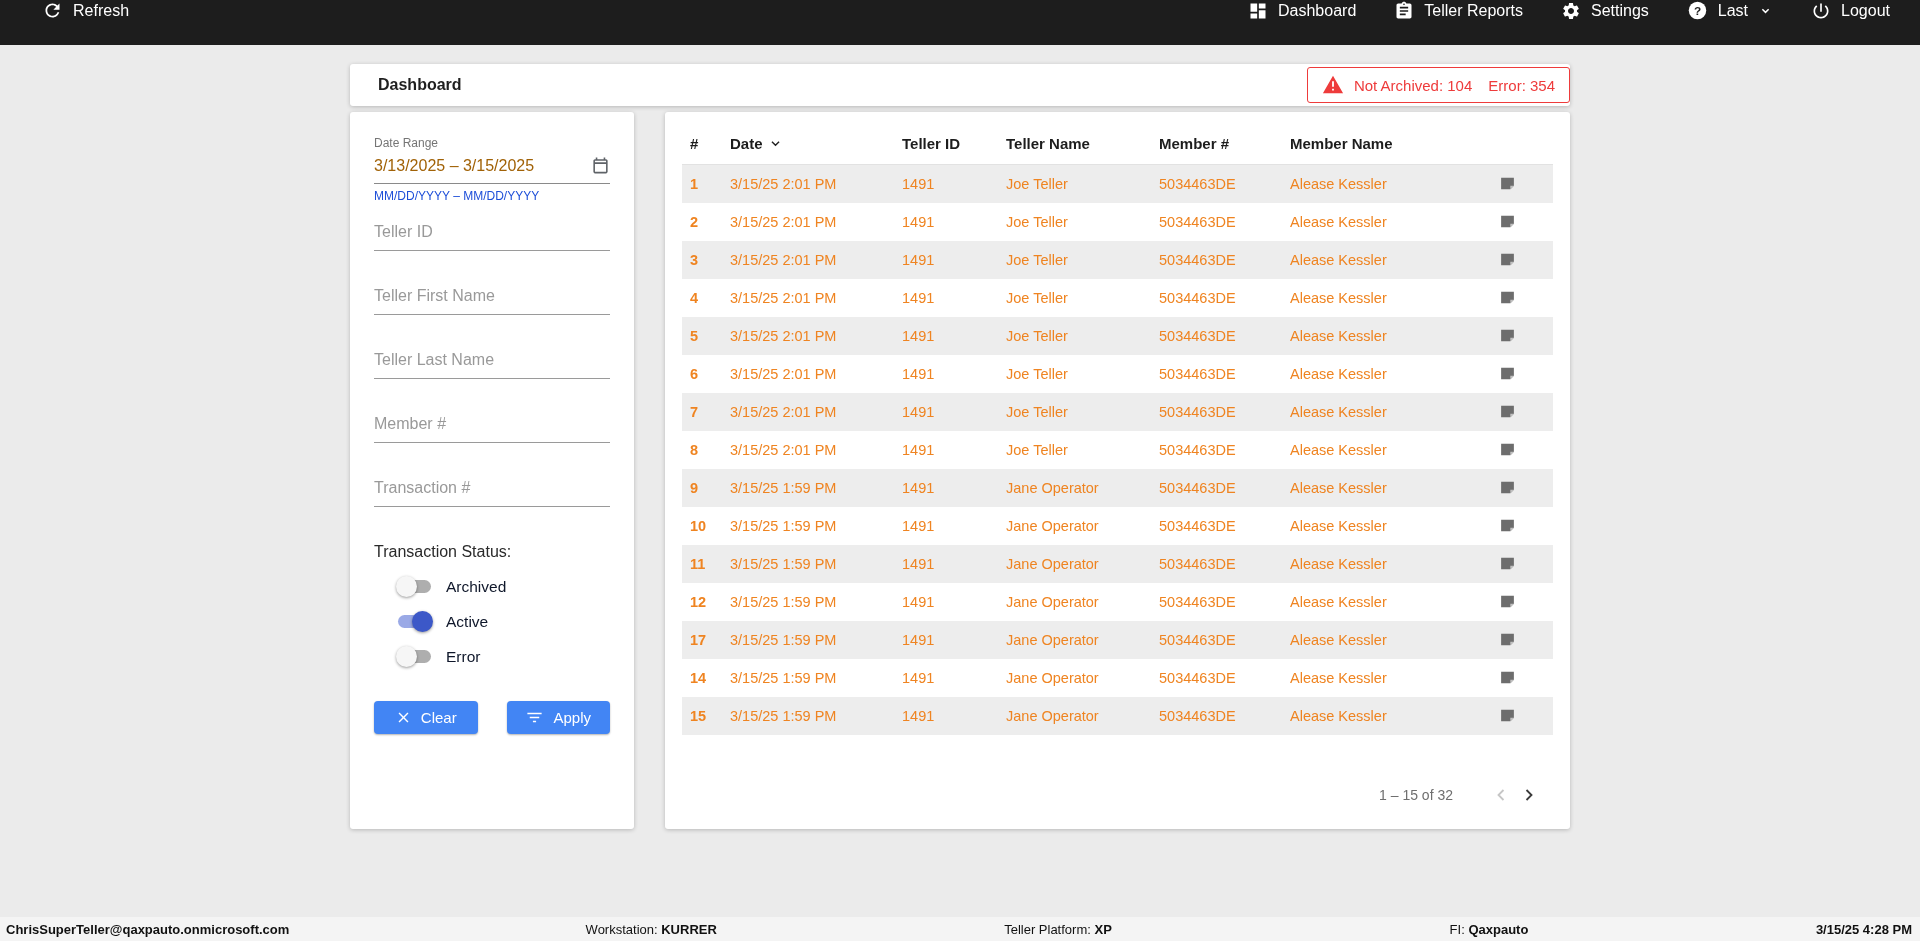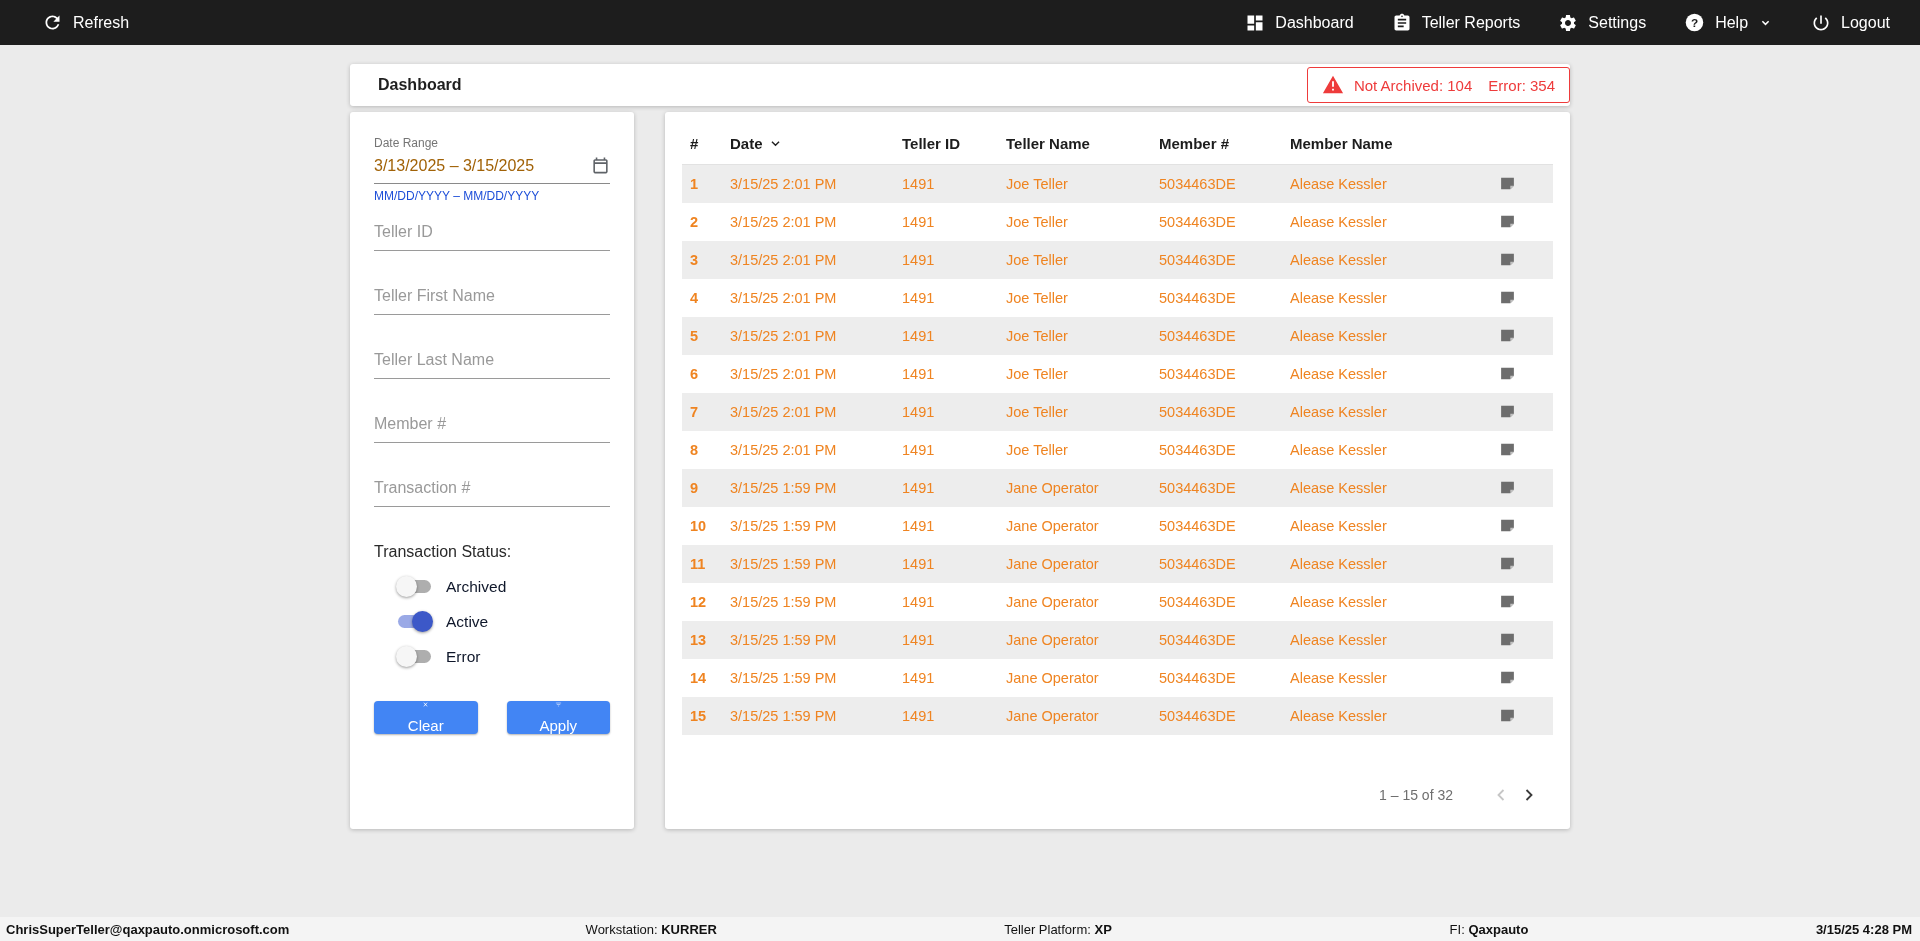--- a/index.html
+++ b/index.html
@@ -10,21 +10,21 @@
     display:flex; flex-direction:column;
     overflow:hidden;
     color:#222;
   }
 
   
   .navbar {
     height:45px; flex-shrink:0;
     background:var(--navbar-bg,#1d1d1d);
     color:#fff;
-    display:flex; align-items:center; justify-content:space-between;
+    display:flex; align-items:flex-start; justify-content:space-between;
     padding:0 30px 0 42px;
   }
   .nav-btn {
     display:flex; align-items:center; gap:10px;
     background:none; border:none; color:#fff;
     font-family:inherit; font-size:16px; cursor:pointer;
     padding:0; white-space:nowrap;
   }
   .nav-right { display:flex; align-items:center; gap:38px; }
   .nav-icon { display:flex; align-items:center; }
@@ -90,21 +90,20 @@
   .switch.on .thumb { left:16px; background:var(--toggle-on-thumb,#3c58c8); }
 
   .btn-row { display:flex; gap:29px; margin-top:34px; }
   .btn {
     display:flex; align-items:center; justify-content:center; gap:9px;
     width:104px; height:33px;
     background:var(--accent,#4285f4); color:#fff;
     border:none; border-radius:4px; cursor:pointer;
     font-family:inherit; font-size:15px;
     box-shadow:0 1px 2px rgba(0,0,0,.3);
-    flex-direction:column;
   }
 
   
   .table-card { flex:1; height:717px; padding:10px 17px 0; display:flex; flex-direction:column; }
   table { width:100%; border-collapse:collapse; table-layout:fixed; }
   thead th {
     text-align:left; font-size:15px; color:#1d1d1d;
     padding:13px 8px 12px; border-bottom:1px solid #e2e2e2; white-space:nowrap;
   }
   th.h-num, td.c-num { width:40px; padding-left:8px; }
@@ -180,21 +179,21 @@
       </span>
       <span>Settings</span>
     </button>
     <button class="nav-btn">
       <span class="nav-icon">
         <svg viewBox="0 0 24 24" width="21" height="21">
             <circle cx="12" cy="12" r="10" fill="#fff"></circle>
             <text x="12" y="16.8" font-size="13.5" font-weight="bold" text-anchor="middle" fill="#1d1d1d">?</text>
           </svg>
       </span>
-      <span>Help</span>
+      <span>Last</span>
       <span class="nav-icon">
         <svg viewBox="0 0 24 24" width="15" height="15">
             <path d="M7 10l5 5 5-5" fill="none" stroke="#fff" stroke-width="2.4"></path>
           </svg>
       </span>
     </button>
     <button class="nav-btn">
       <span class="nav-icon">
         <svg viewBox="0 0 24 24" width="20" height="20" fill="#fff">
             <path d="M13 3h-2v10h2V3zm4.83 2.17l-1.42 1.42C17.99 7.86 19 9.81 19 12c0 3.87-3.13 7-7 7s-7-3.13-7-7c0-2.19 1.01-4.14 2.58-5.41L6.17 5.17C4.23 6.82 3 9.26 3 12c0 4.97 4.03 9 9 9s9-4.03 9-9c0-2.74-1.23-5.18-3.17-6.83z"></path>
@@ -500,21 +499,21 @@
       <button class="note-btn">
         <svg viewBox="0 0 24 24" width="17" height="17">
                       <path d="M3 4h18v11l-5 5H3z" fill="#6d6d6d"></path>
                       <path d="M16 20v-5h5z" fill="#c2c2c2"></path>
                     </svg>
       </button>
     </td>
   </tr>
 
   <tr class="data-row">
-    <td class="c-num">13</td>
+    <td class="c-num">17</td>
     <td class="c-date">3/15/25 1:59 PM</td>
     <td class="c-tid">1491</td>
     <td class="c-tname">Jane Operator</td>
     <td class="c-mnum">5034463DE</td>
     <td class="c-mname">Alease Kessler</td>
     <td class="c-note">
       <button class="note-btn">
         <svg viewBox="0 0 24 24" width="17" height="17">
                       <path d="M3 4h18v11l-5 5H3z" fill="#6d6d6d"></path>
                       <path d="M16 20v-5h5z" fill="#c2c2c2"></path>

